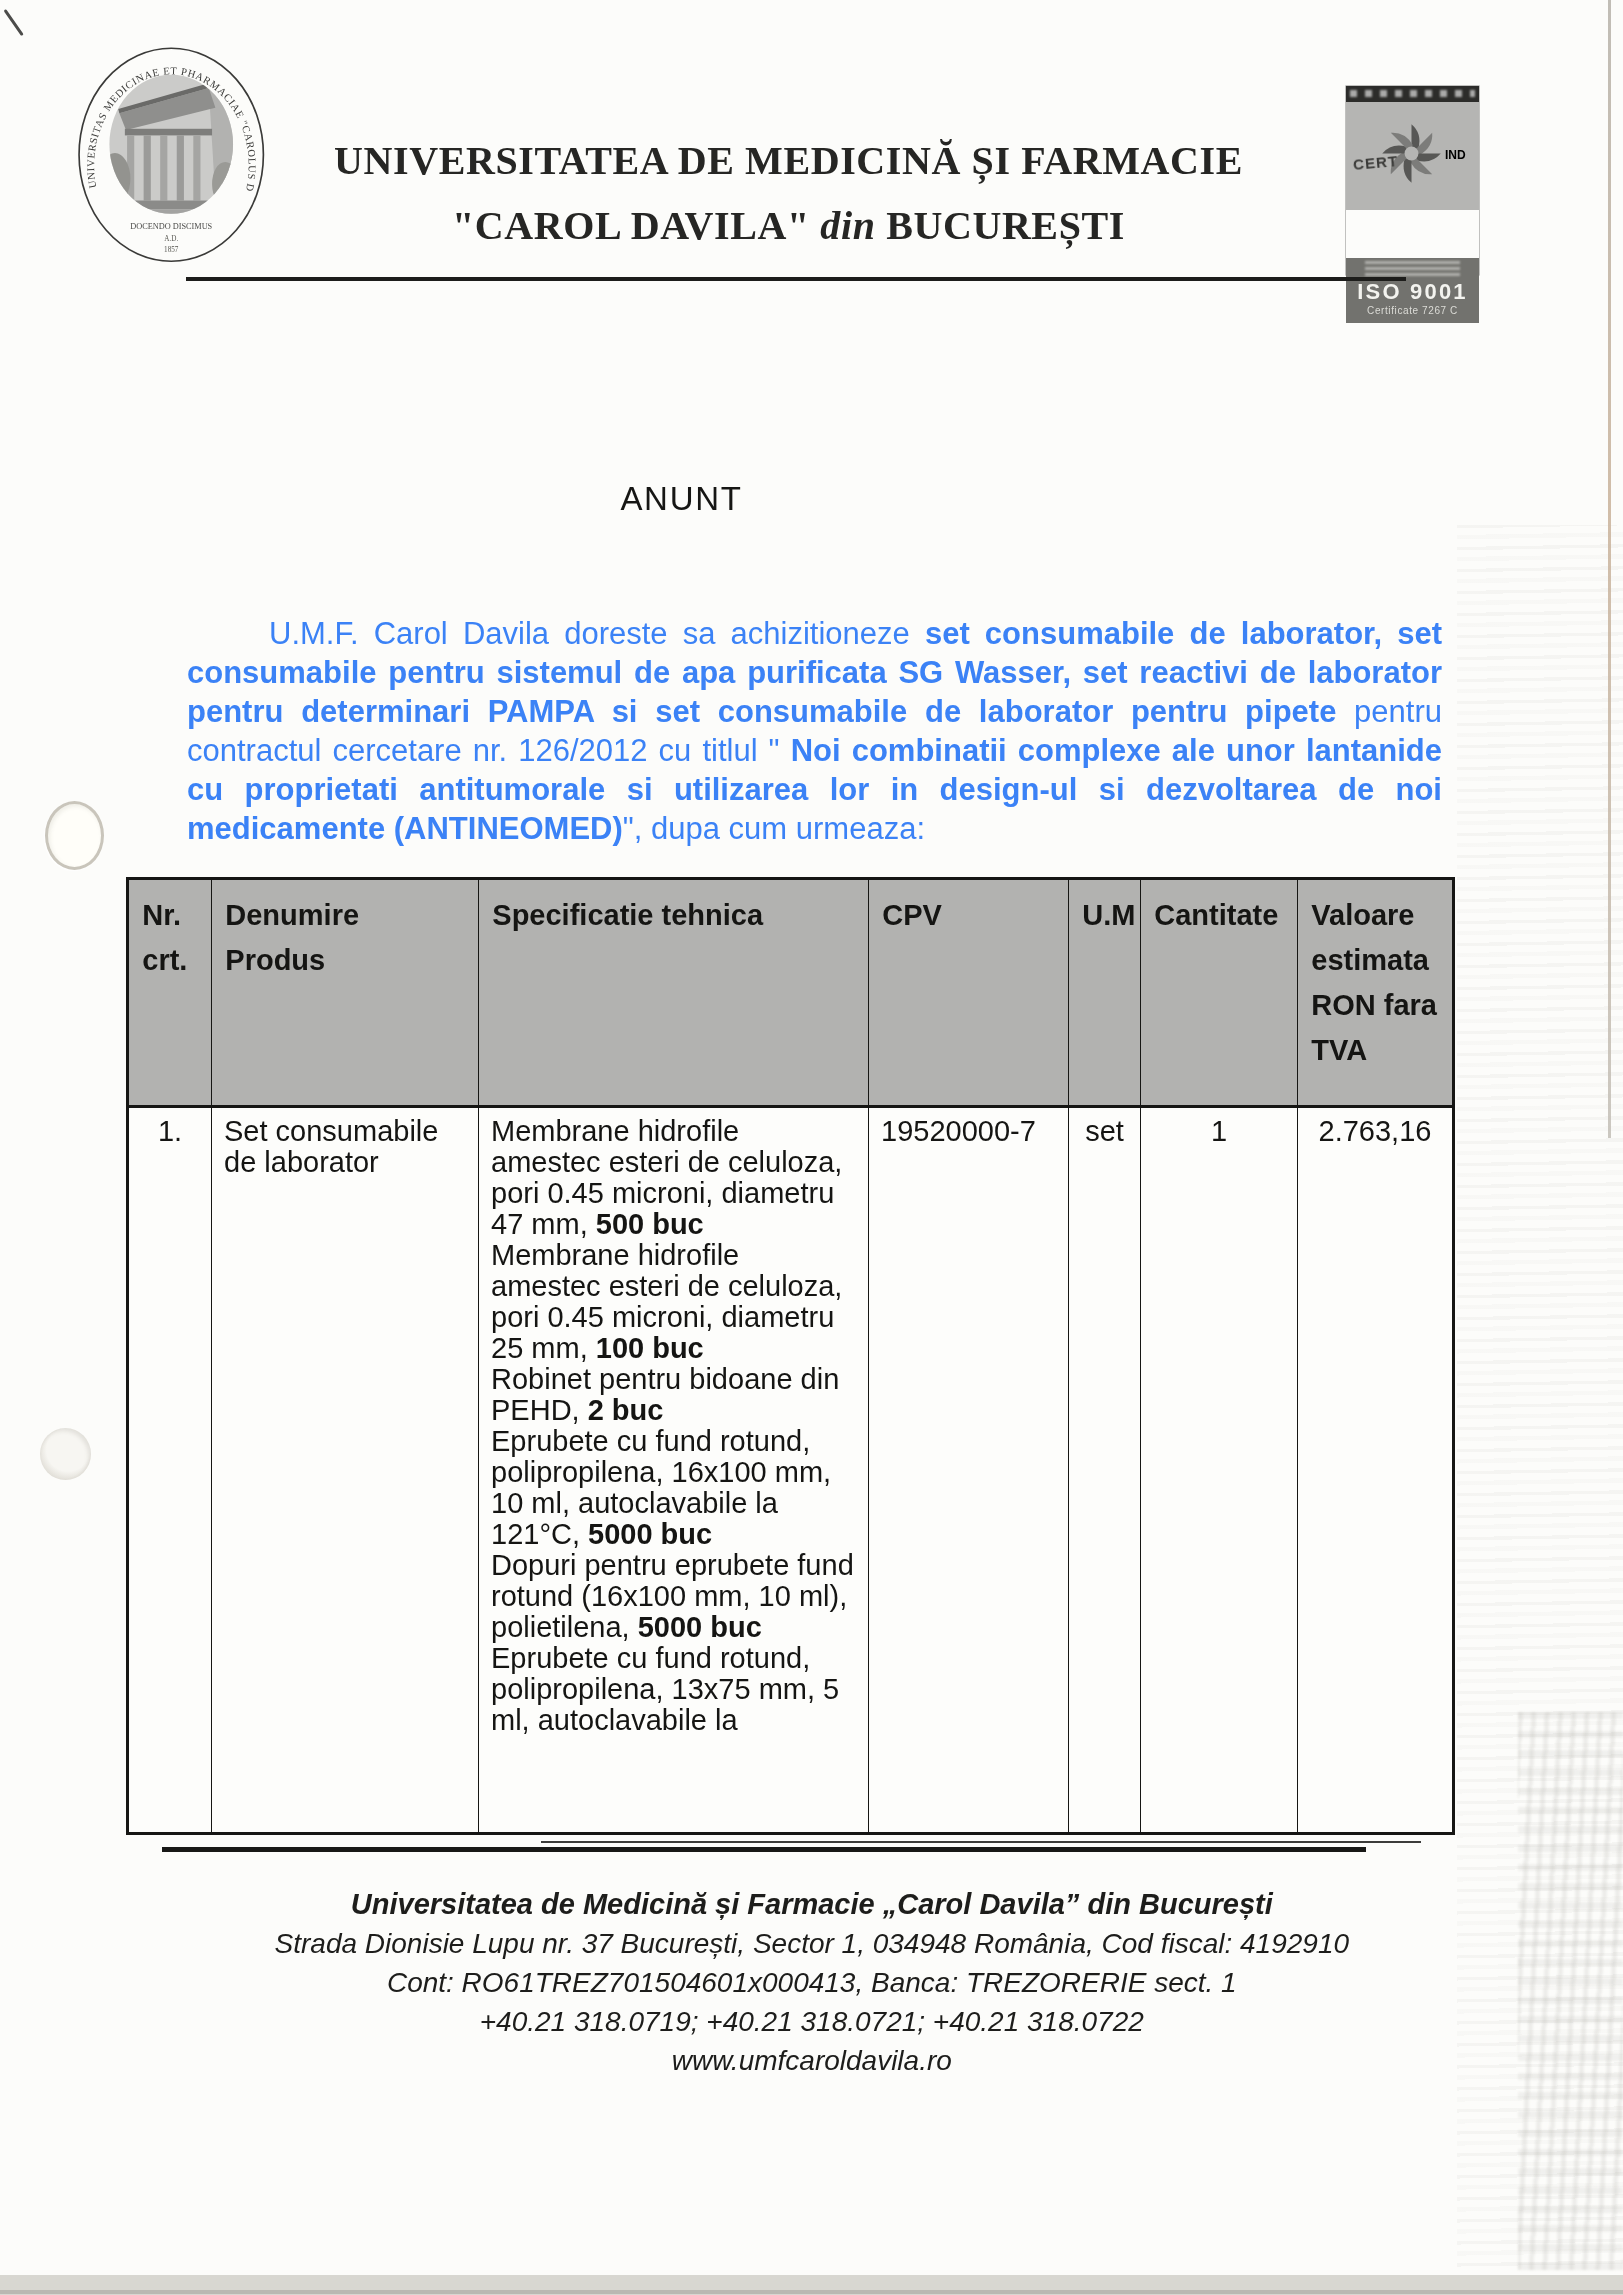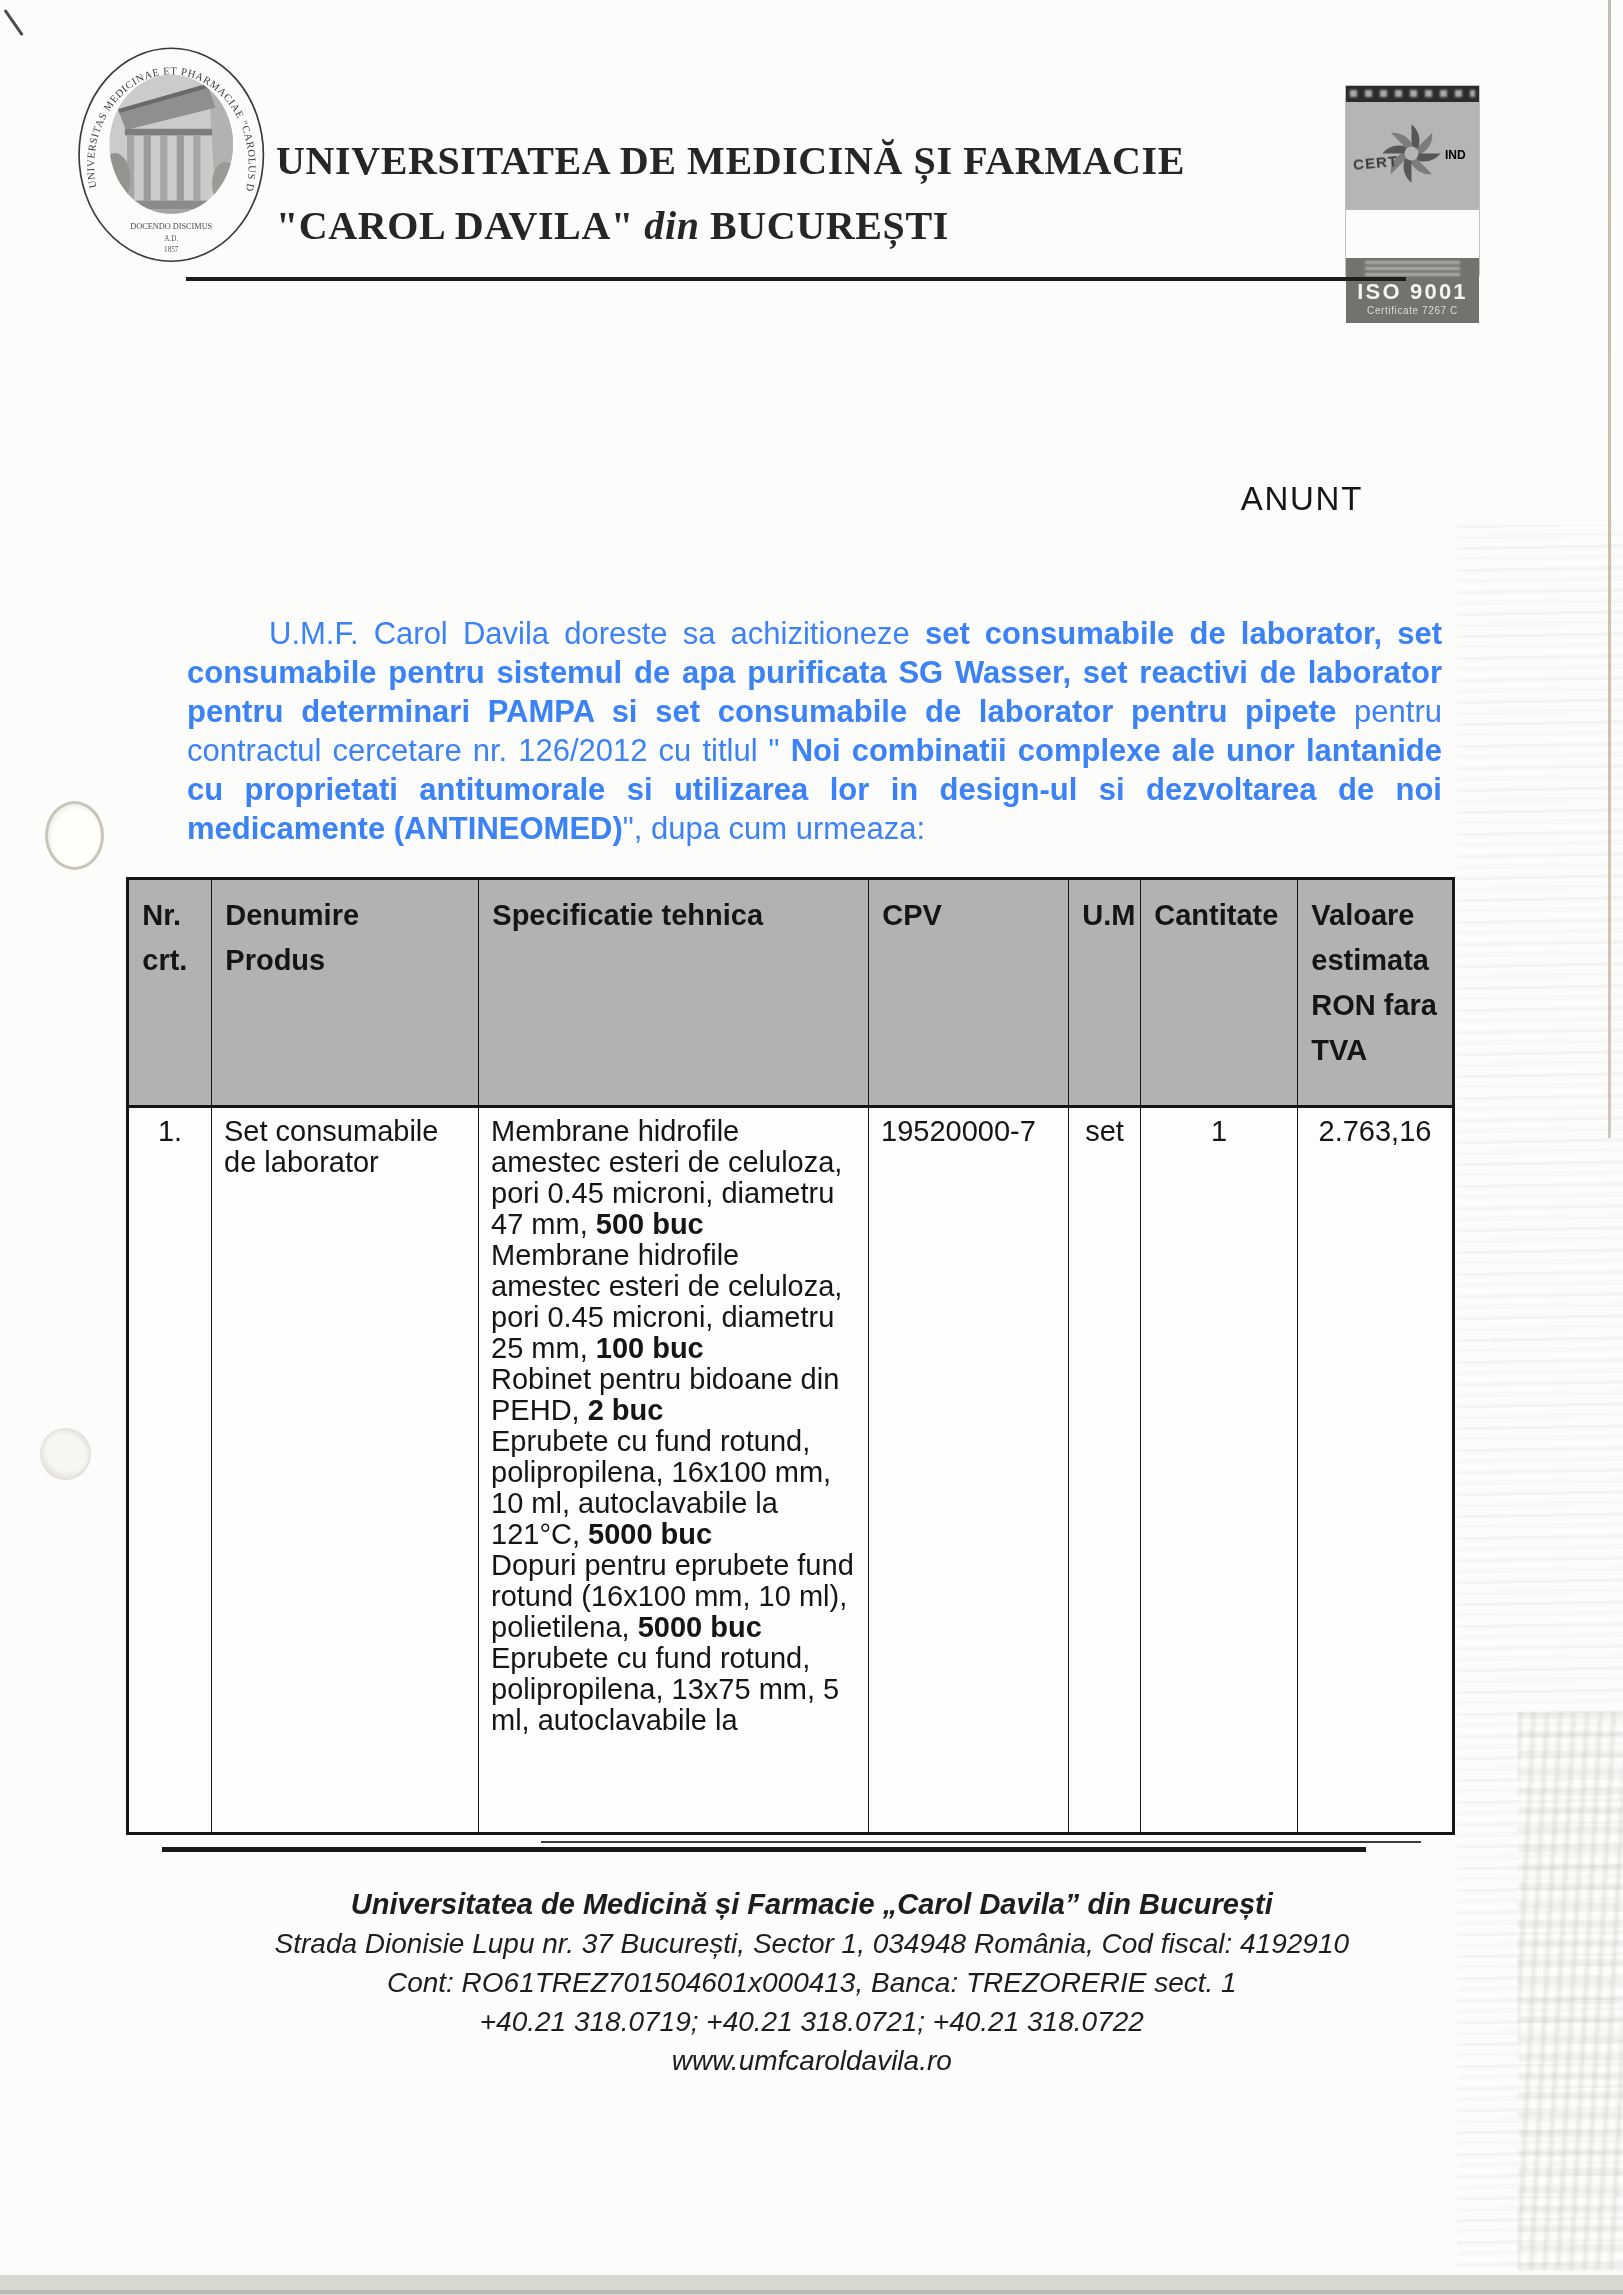--- a/index.html
+++ b/index.html
@@ -1,21 +1,21 @@
 <!DOCTYPE html>
 <html style="font-size:8.8px"><head>
 <meta charset="utf-8">
 <style>
   html,body{margin:0;padding:0;background:#e9e9e7;}
   .page{position:relative;width:1623px;height:2295px;background:#fcfcfa;overflow:hidden;
         font-family:"Liberation Sans",sans-serif;color:#1a1a18;}
 
   
   .seal{position:absolute;left:76px;top:46px;width:191px;height:218px;}
-  .header-title{position:absolute;left:276px;top:128px;width:1049px;text-align:left;
+  .header-title{position:absolute;left:264px;top:128px;width:1049px;text-align:center;
         font-family:"Liberation Serif",serif;font-weight:bold;font-size:40px;line-height:65px;
         color:#262624;letter-spacing:0.6px;}
   .header-title .din{font-style:italic;}
   .header-rule{position:absolute;left:186px;top:277px;width:1220px;height:4.4px;background:#1d1d1b;}
 
   .iso{position:absolute;left:1346px;top:86px;width:133px;height:189px;box-shadow:0 0 0 0.6px #9a9a98;}
   .iso-top{position:relative;height:15.5px;background:#2c2c2a;overflow:hidden;}
   .iso-top::after{content:"";position:absolute;left:4.4px;right:4.4px;top:4.4px;height:6.6px;opacity:.75;
         background:repeating-linear-gradient(90deg,rgba(255,255,255,.8) 0 7.2px,transparent 7.2px 15px);
         filter:blur(0.8px);}
@@ -25,21 +25,21 @@
   .iso-cert-right{position:absolute;left:77px;top:46px;font-size:12px;font-weight:bold;color:#000000;
         filter:blur(0.3px);margin-left:22px;}
   .pinwheel{position:absolute;left:26.5px;top:10px;}
   .iso-bot{position:relative;height:65px;background:#72726e;text-align:center;color:#f3f3ef;overflow:hidden;margin-top:48px;}
   .iso-tinylines{height:17.7px;margin:3.9px 19px 1.1px;opacity:.65;filter:blur(0.9px);
         background:repeating-linear-gradient(180deg,rgba(235,235,230,.8) 0 2.8px,transparent 2.8px 6px);}
   .iso-label{font-size:22px;font-weight:bold;letter-spacing:2.2px;line-height:24px;}
   .iso-cert{font-size:10px;letter-spacing:0.6px;line-height:14.4px;color:#dcdcd7;}
 
   
-  .anunt{position:absolute;left:0;top:482px;width:1363px;text-align:right;
+  .anunt{position:absolute;left:0;top:482px;width:1363px;text-align:center;
          font-size:33px;line-height:34px;letter-spacing:1.7px;color:#161614;}
   .para{position:absolute;left:187px;top:614px;width:1255px;font-size:31px;line-height:39px;
         text-align:justify;text-indent:82px;color:#3b82f6;}
   .b{font-weight:bold;}
 
   
   .doc-table{position:absolute;left:126px;top:877px;width:1327px;border-collapse:collapse;
         table-layout:fixed;font-size:29px;color:#151513;}
   .doc-table,.doc-table th,.doc-table td{border:1.7px solid #161614;}
   .doc-table{border-width:3.3px;}

